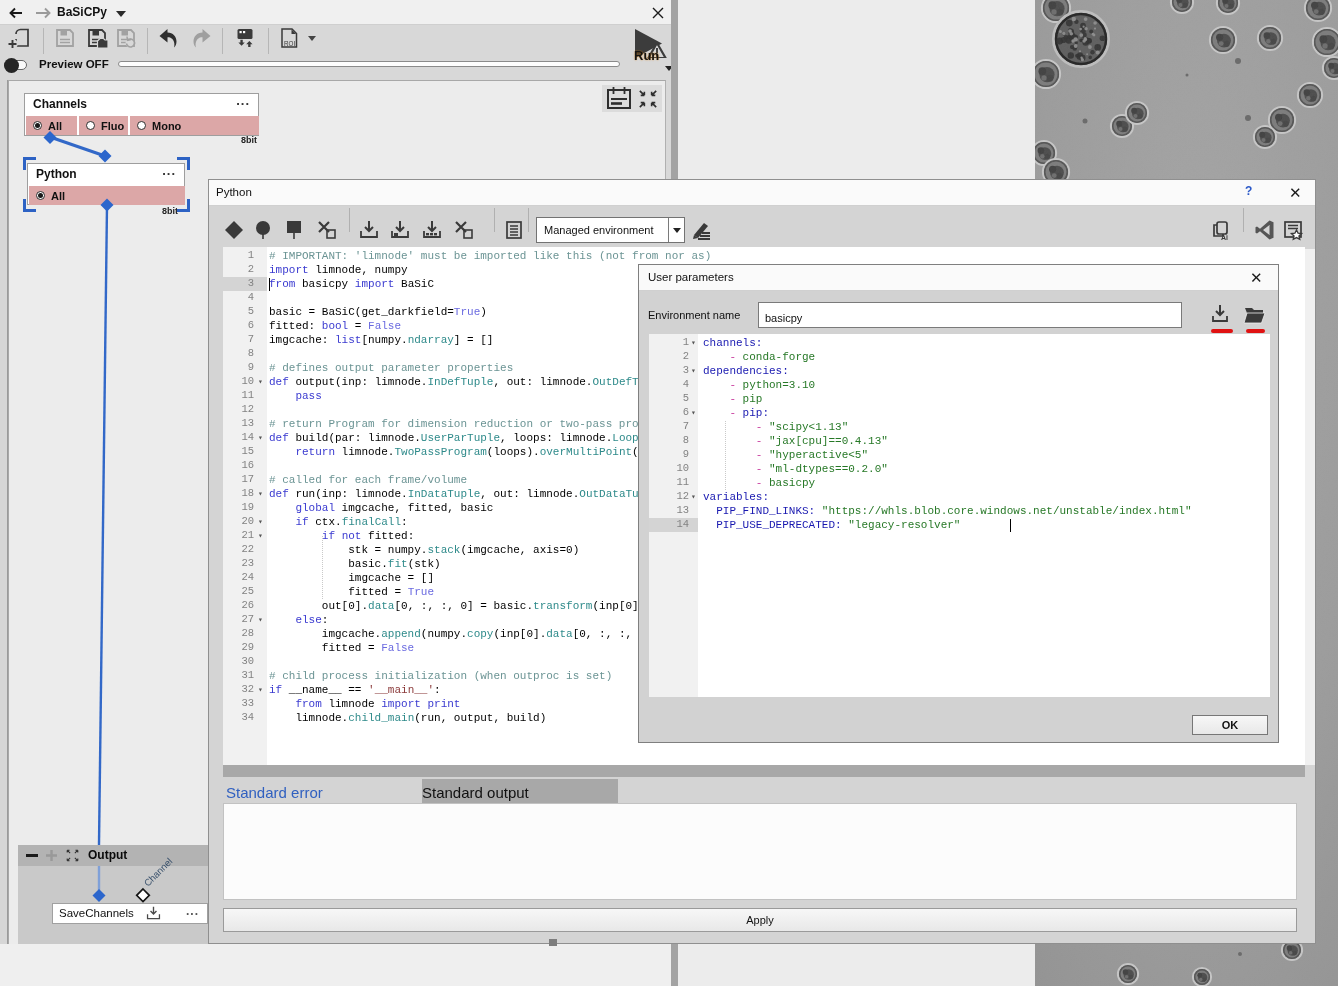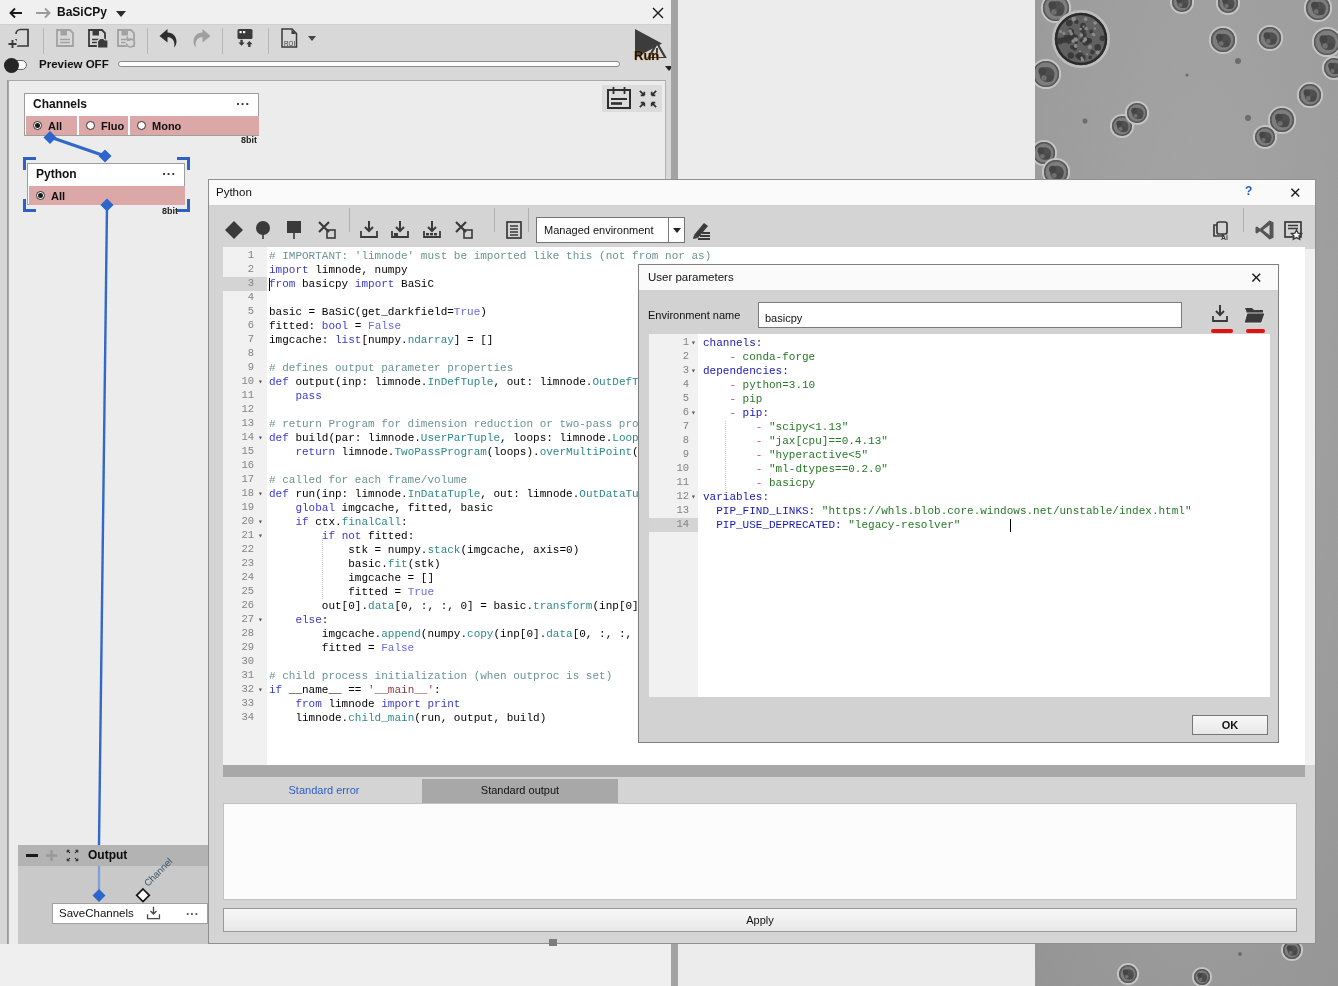--- a/index.html
+++ b/index.html
@@ -69,21 +69,21 @@
 .lt { color:#6a6ae0; }
 .m { color:#2e8a8a;text-align:right; }
 .s { color:#8b3a3a; }
 .yk { color:#1818b0; }
 .yd { color:#c8399d; }
 .yv { color:#267826; }
 .caret { position:absolute; width:1px; height:13px; background:#000; }
 
 
 #tabs { position:absolute; left:14px; top:599px; width:1082px; height:24px; }
-.tab { position:absolute; top:0; height:24px; width:196px; text-align:center; font-size:11px; padding-top:5px; }
+.tab { position:absolute; top:0; height:24px; width:196px; font-size:15px; padding-top:5px; }
 .btn { position:absolute; background:linear-gradient(#f7f7f7,#e8e8e8); border:1px solid #9a9a9a; text-align:center; font-size:11px; color:#111; }
 
 
 #updlg { position:absolute; left:638px; top:264px; width:641px; height:479px; background:#d2d2d2; border:1px solid #7f7f7f; }
 #updlg .title { position:absolute; left:0; top:0; width:100%; height:26px; background:#fafafa; border-bottom:1px solid #d0d0d0; }
 #updlg .title .t { position:absolute; left:9px; top:6px; font-size:11.5px; color:#111; }
 #envlbl { position:absolute; left:9px; top:44px; font-size:11px; color:#111; }
 #envin { position:absolute; left:119px; top:37px; width:424px; height:26px; background:#fff; border:1px solid #7a7a7a; font-size:11px; padding:6px 0 0 6px; color:#111; }
 .redbar { position:absolute; height:4px; background:#e01212; border-radius:2px; }
 </style></head>

